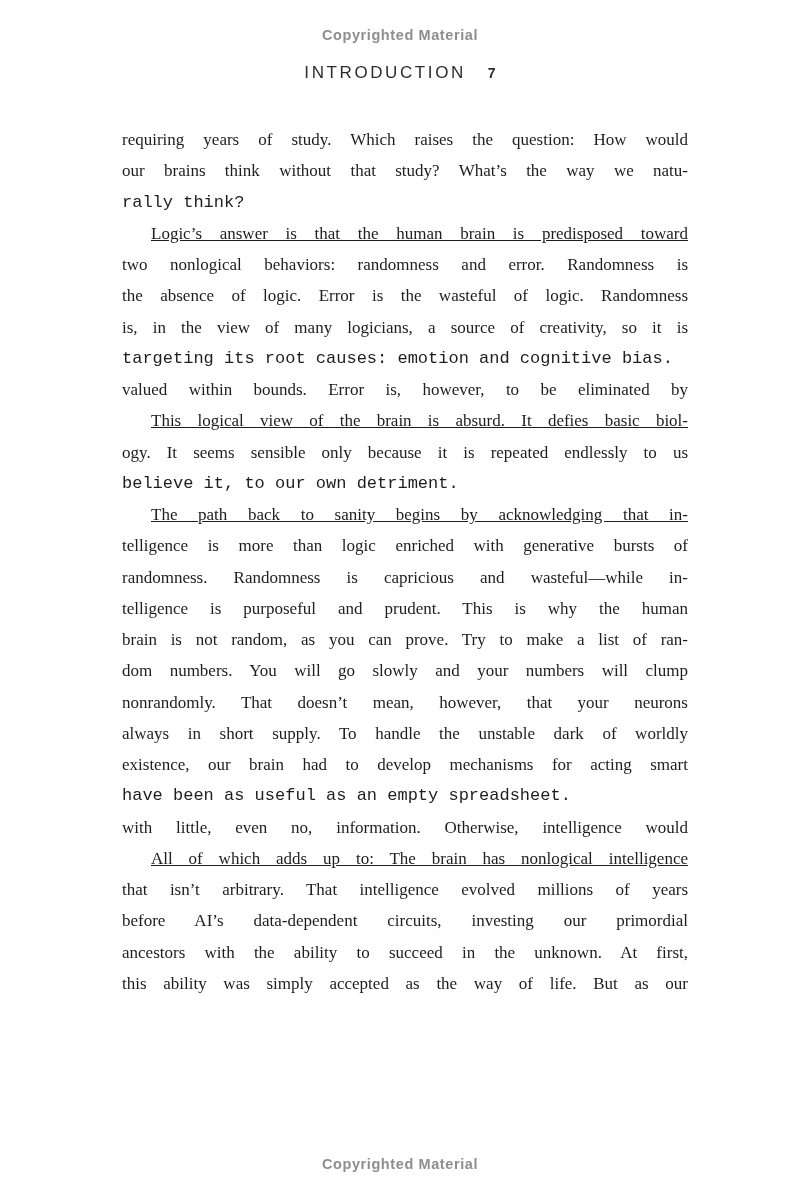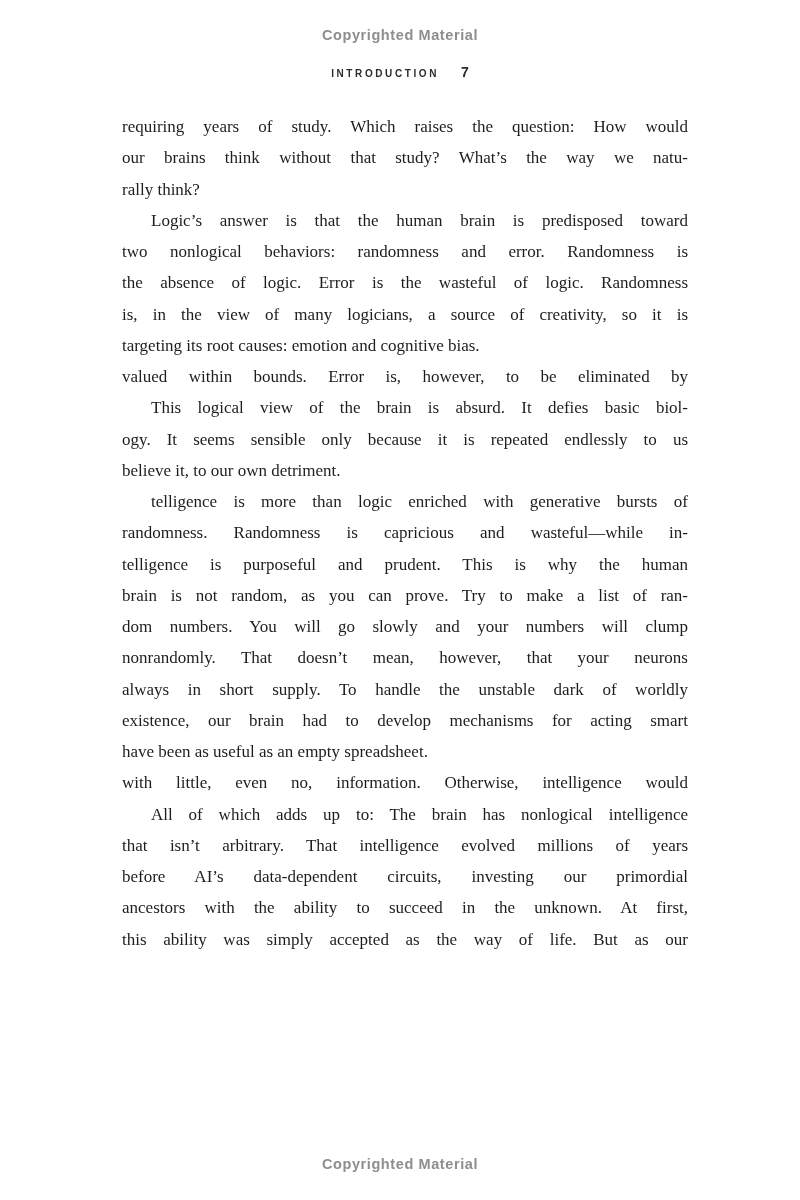--- a/index.html
+++ b/index.html
@@ -32,51 +32,53 @@
   .running-header {
     position: absolute;
     top: 63px;
     left: 0;
     width: 800px;
     text-align: center;
     font-family: "Liberation Sans", sans-serif;
     color: #2c2c2c;
   }
   .running-header .chapter {
-    font-size: 10px;
+    font-size: 17px;
     letter-spacing: 2.6px;
-    font-weight: 700;
+    font-weight: 400;
   }
   .running-header .pagenum {
     font-size: 14px;
     font-weight: 700;
     margin-left: 22px;
     letter-spacing: 0;
   }
 
   .body-text {
     position: absolute;
-    top: 111px;
+    top: 124px;
     left: 122px;
     width: 566px;
     font-size: 17px;
     line-height: 31.25px;
     color: #1d1d1d;
   }
   .paragraph { margin: 0; padding: 0; }
   .line {
     text-align: justify;
     text-align-last: justify;
     white-space: normal;
   }
   .line.last-left {
     text-align-last: left;
+    font-family: Liberation Mono, monospace;
   }
   .paragraph.indent .line:first-child {
     text-indent: 29px;
+    text-decoration: underline;
   }
 </style>
 </head>
 <body>
 
 <div class="page">
 
   <div class="copyright-notice copyright-top">Copyrighted Material</div>
 
   <div class="running-header">
@@ -96,20 +98,21 @@
         <div class="line">is, in the view of many logicians, a source of creativity, so it is</div>
         <div class="line last-left">targeting its root causes: emotion and cognitive bias.</div>
         <div class="line">valued within bounds. Error is, however, to be eliminated by</div>
       </div>
       <div class="paragraph indent">
         <div class="line">This logical view of the brain is absurd. It defies basic biol-</div>
         <div class="line">ogy. It seems sensible only because it is repeated endlessly to us</div>
         <div class="line last-left">believe it, to our own detriment.</div>
       </div>
       <div class="paragraph indent">
+        <div class="line">The path back to sanity begins by acknowledging that in-</div>
         <div class="line">telligence is more than logic enriched with generative bursts of</div>
         <div class="line">randomness. Randomness is capricious and wasteful—while in-</div>
         <div class="line">telligence is purposeful and prudent. This is why the human</div>
         <div class="line">brain is not random, as you can prove. Try to make a list of ran-</div>
         <div class="line">dom numbers. You will go slowly and your numbers will clump</div>
         <div class="line">nonrandomly. That doesn’t mean, however, that your neurons</div>
         <div class="line">always in short supply. To handle the unstable dark of worldly</div>
         <div class="line">existence, our brain had to develop mechanisms for acting smart</div>
         <div class="line last-left">have been as useful as an empty spreadsheet.</div>
         <div class="line">with little, even no, information. Otherwise, intelligence would</div>

